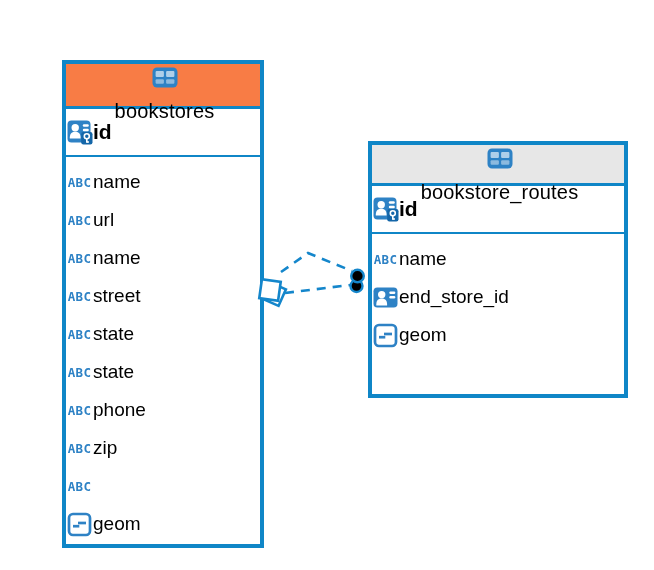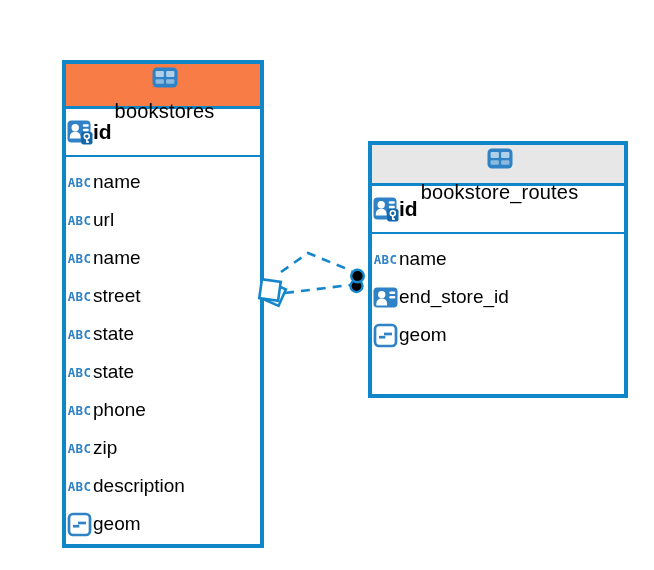--- a/index.html
+++ b/index.html
@@ -121,21 +121,20 @@
       <div class="row">
         <span class="cicon">
           <span class="abc">ABC</span>
         </span>
         <span>zip</span>
       </div>
       <div class="row">
         <span class="cicon">
           <span class="abc">ABC</span>
         </span>
-        <span>description</span>
       </div>
       <div class="row">
         <span class="cicon">
           <svg width="25" height="25" viewBox="0 0 25 25">
       <rect x="2" y="2" width="21" height="21" rx="4" fill="#fff" stroke="#2E82C5" stroke-width="2.7"></rect>
       <line x1="6" y1="14.2" x2="12.3" y2="14.2" stroke="#2E82C5" stroke-width="2.7"></line>
       <line x1="11" y1="11" x2="19" y2="11" stroke="#2E82C5" stroke-width="2.7"></line>
     </svg>
         </span>
         <span>geom</span>

